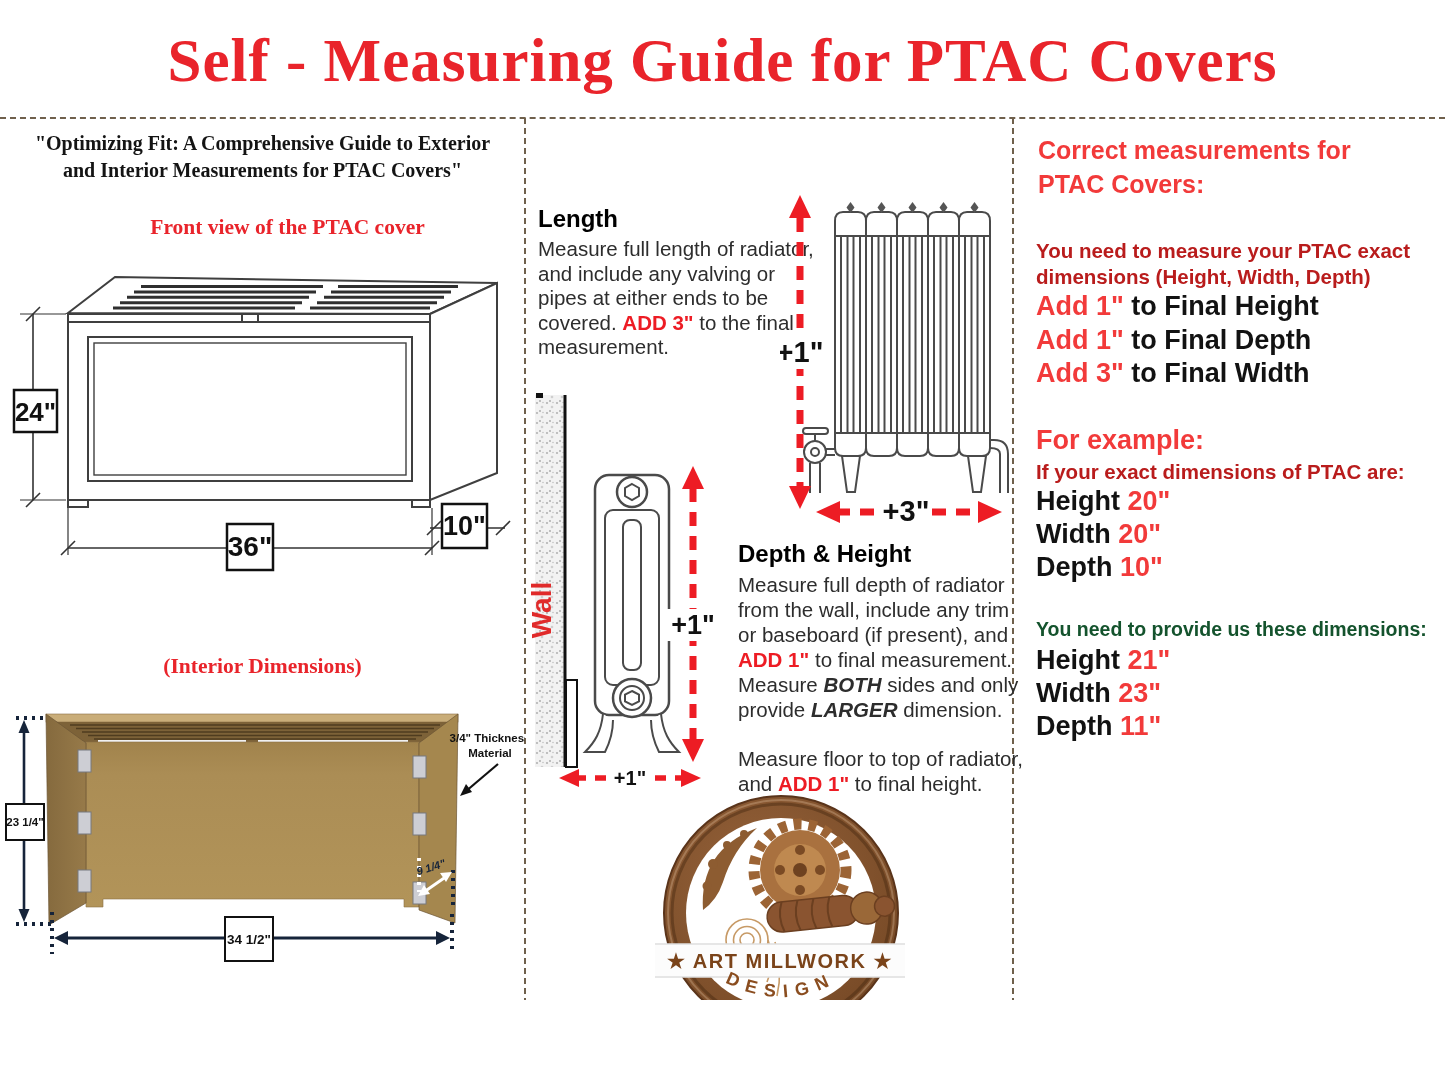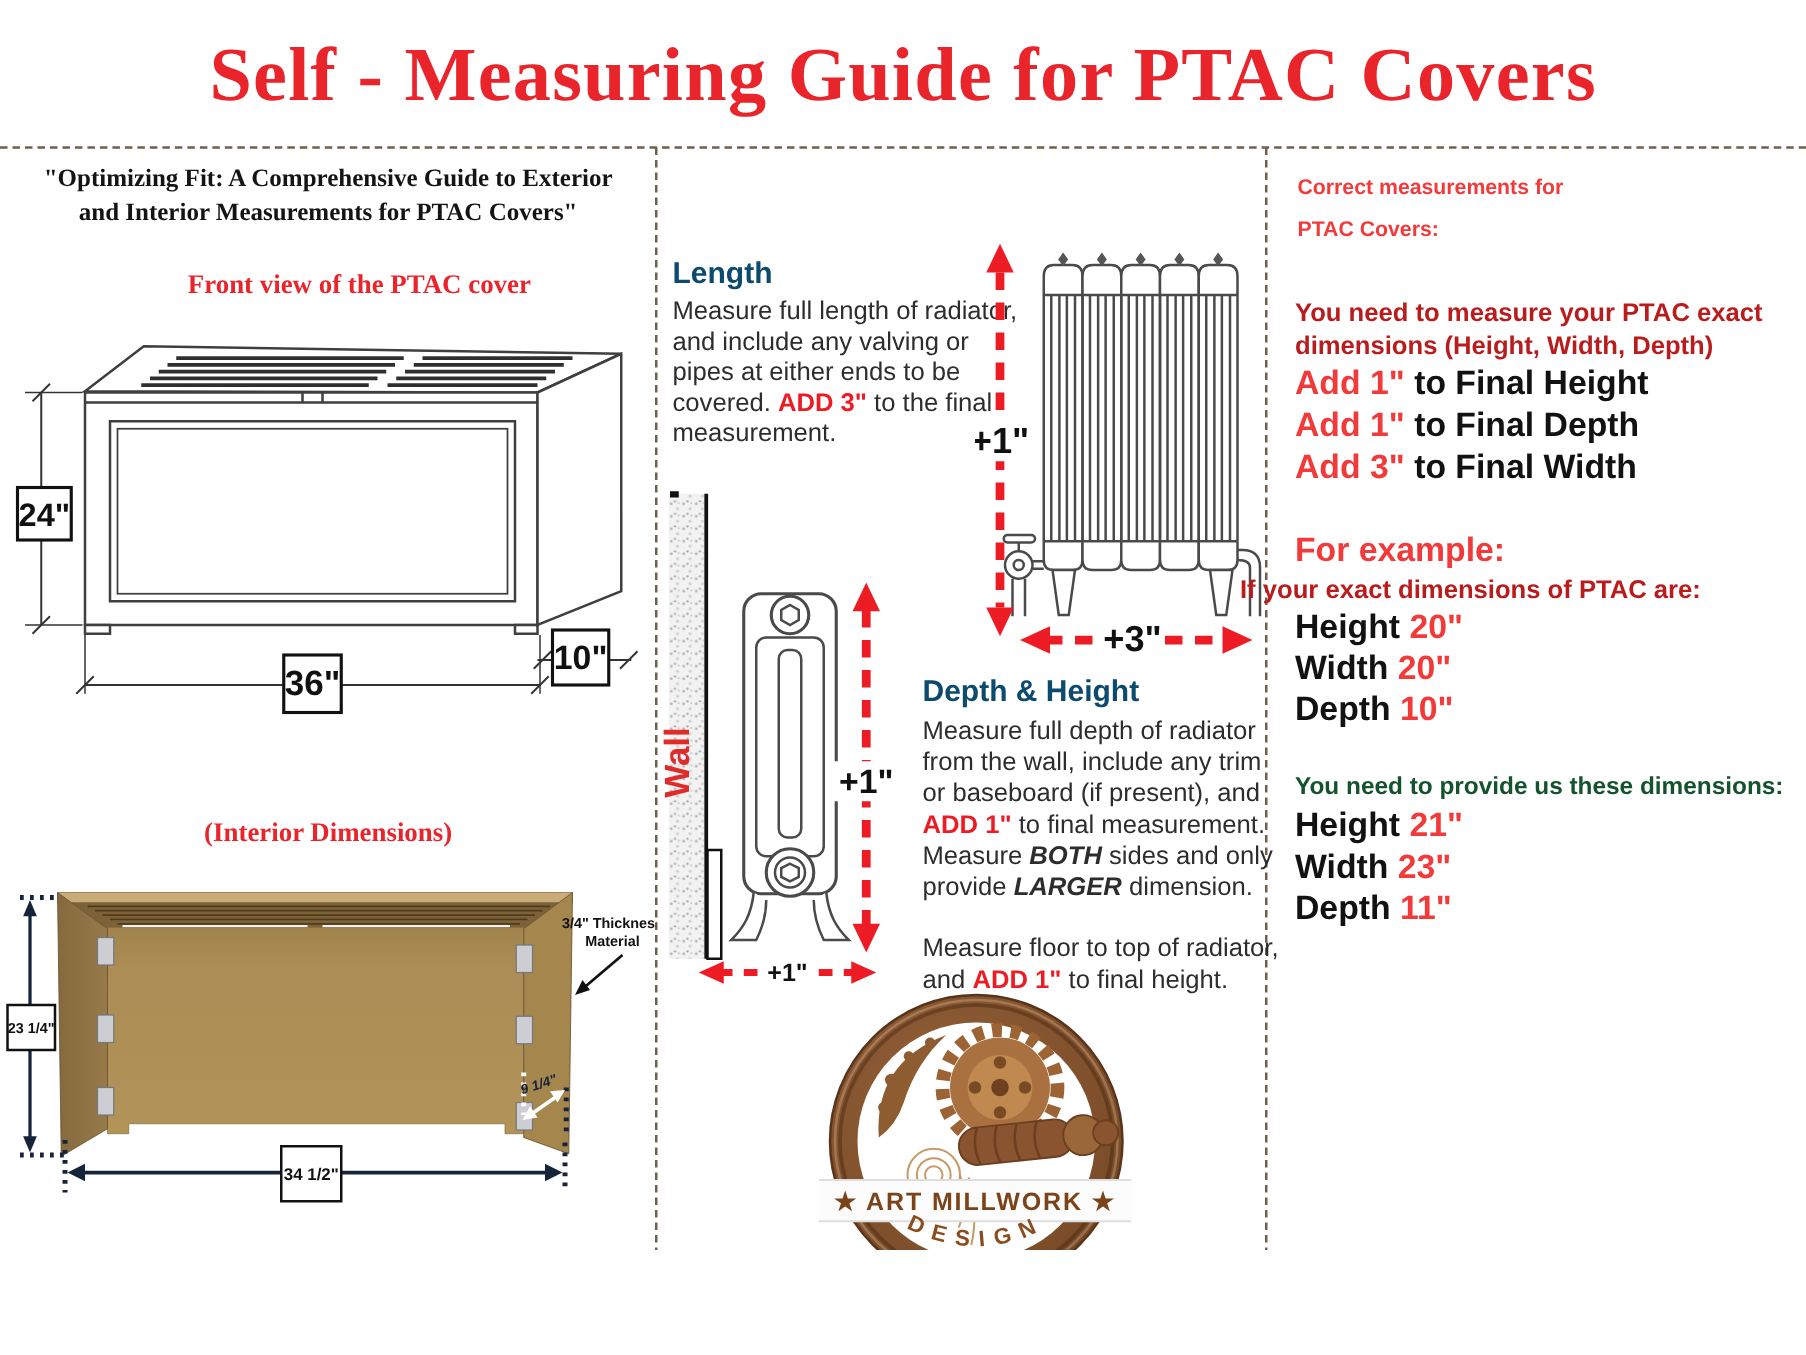--- a/index.html
+++ b/index.html
@@ -12,27 +12,27 @@
     font-weight:bold;font-size:61px;letter-spacing:1px;color:#e9242b;}
 
   .hsep{left:0;top:117px;width:1445px;border-top:2px dashed #6f604c;}
   .vsep{top:118px;height:966px;border-left:2px dashed #6f604c;}
 
   .quote{left:10px;top:130px;width:505px;text-align:center;font-weight:bold;
     font-size:20px;line-height:27px;color:#141414;}
   .view-heading{width:505px;text-align:center;font-weight:bold;
     font-size:21.5px;line-height:28px;color:#e9242b;}
 
-  .mid-h{font-size:24px;font-weight:bold;color:#0c4a6e;margin:0 0 4px 0;}
+  .mid-h{font-size:24px;font-weight:bold;color:#000000;margin:0 0 4px 0;}
   .mid-body{font-size:20.5px;line-height:24.5px;color:#2d2d2d;}
   .mid-body div{white-space:nowrap;}
   .red-b{color:#ed1c24;font-weight:bold;}
   .em-b{font-weight:bold;font-style:italic;}
 
-  .r-red-h{color:#f23a3a;font-weight:bold;font-size:17px;line-height:34px;white-space:nowrap;}
+  .r-red-h{color:#f23a3a;font-weight:bold;font-size:25px;line-height:34px;white-space:nowrap;}
   .r-body{font-weight:bold;font-size:20.5px;line-height:26px;color:#b91c1c;white-space:nowrap;}
   .r-big{font-weight:bold;font-size:27px;line-height:33.5px;color:#121212;white-space:nowrap;}
   .r-red-s{color:#14532d;font-weight:bold;font-size:19.5px;white-space:nowrap;}
   .rv{color:#f23a3a;}
 
   svg text{font-family:"Liberation Sans",sans-serif;}
 </style>
 </head>
 <body>
 
@@ -391,21 +391,21 @@
     <div>dimensions (Height, Width, Depth)</div>
   </div>
 
   <div class="abs r-big" style="left:1036px;top:290px;">
     <div><span class="rv">Add 1"</span><span> to Final Height</span></div>
     <div><span class="rv">Add 1"</span><span> to Final Depth</span></div>
     <div><span class="rv">Add 3"</span><span> to Final Width</span></div>
   </div>
 
   <div class="abs r-red-h" style="left:1036px;top:423px;font-size:27px;">For example:</div>
-  <div class="abs r-body" style="left:992px;top:459px;">If your exact dimensions of PTAC are:</div>
+  <div class="abs r-body" style="left:1036px;top:459px;">If your exact dimensions of PTAC are:</div>
 
   <div class="abs r-big" style="left:1036px;top:485px;line-height:33px;">
     <div><span>Height </span><span class="rv">20"</span></div>
     <div><span>Width </span><span class="rv">20"</span></div>
     <div><span>Depth </span><span class="rv">10"</span></div>
   </div>
 
   <div class="abs r-red-s" style="left:1036px;top:618px;">You need to provide us these dimensions:</div>
 
   <div class="abs r-big" style="left:1036px;top:644px;line-height:33px;">

